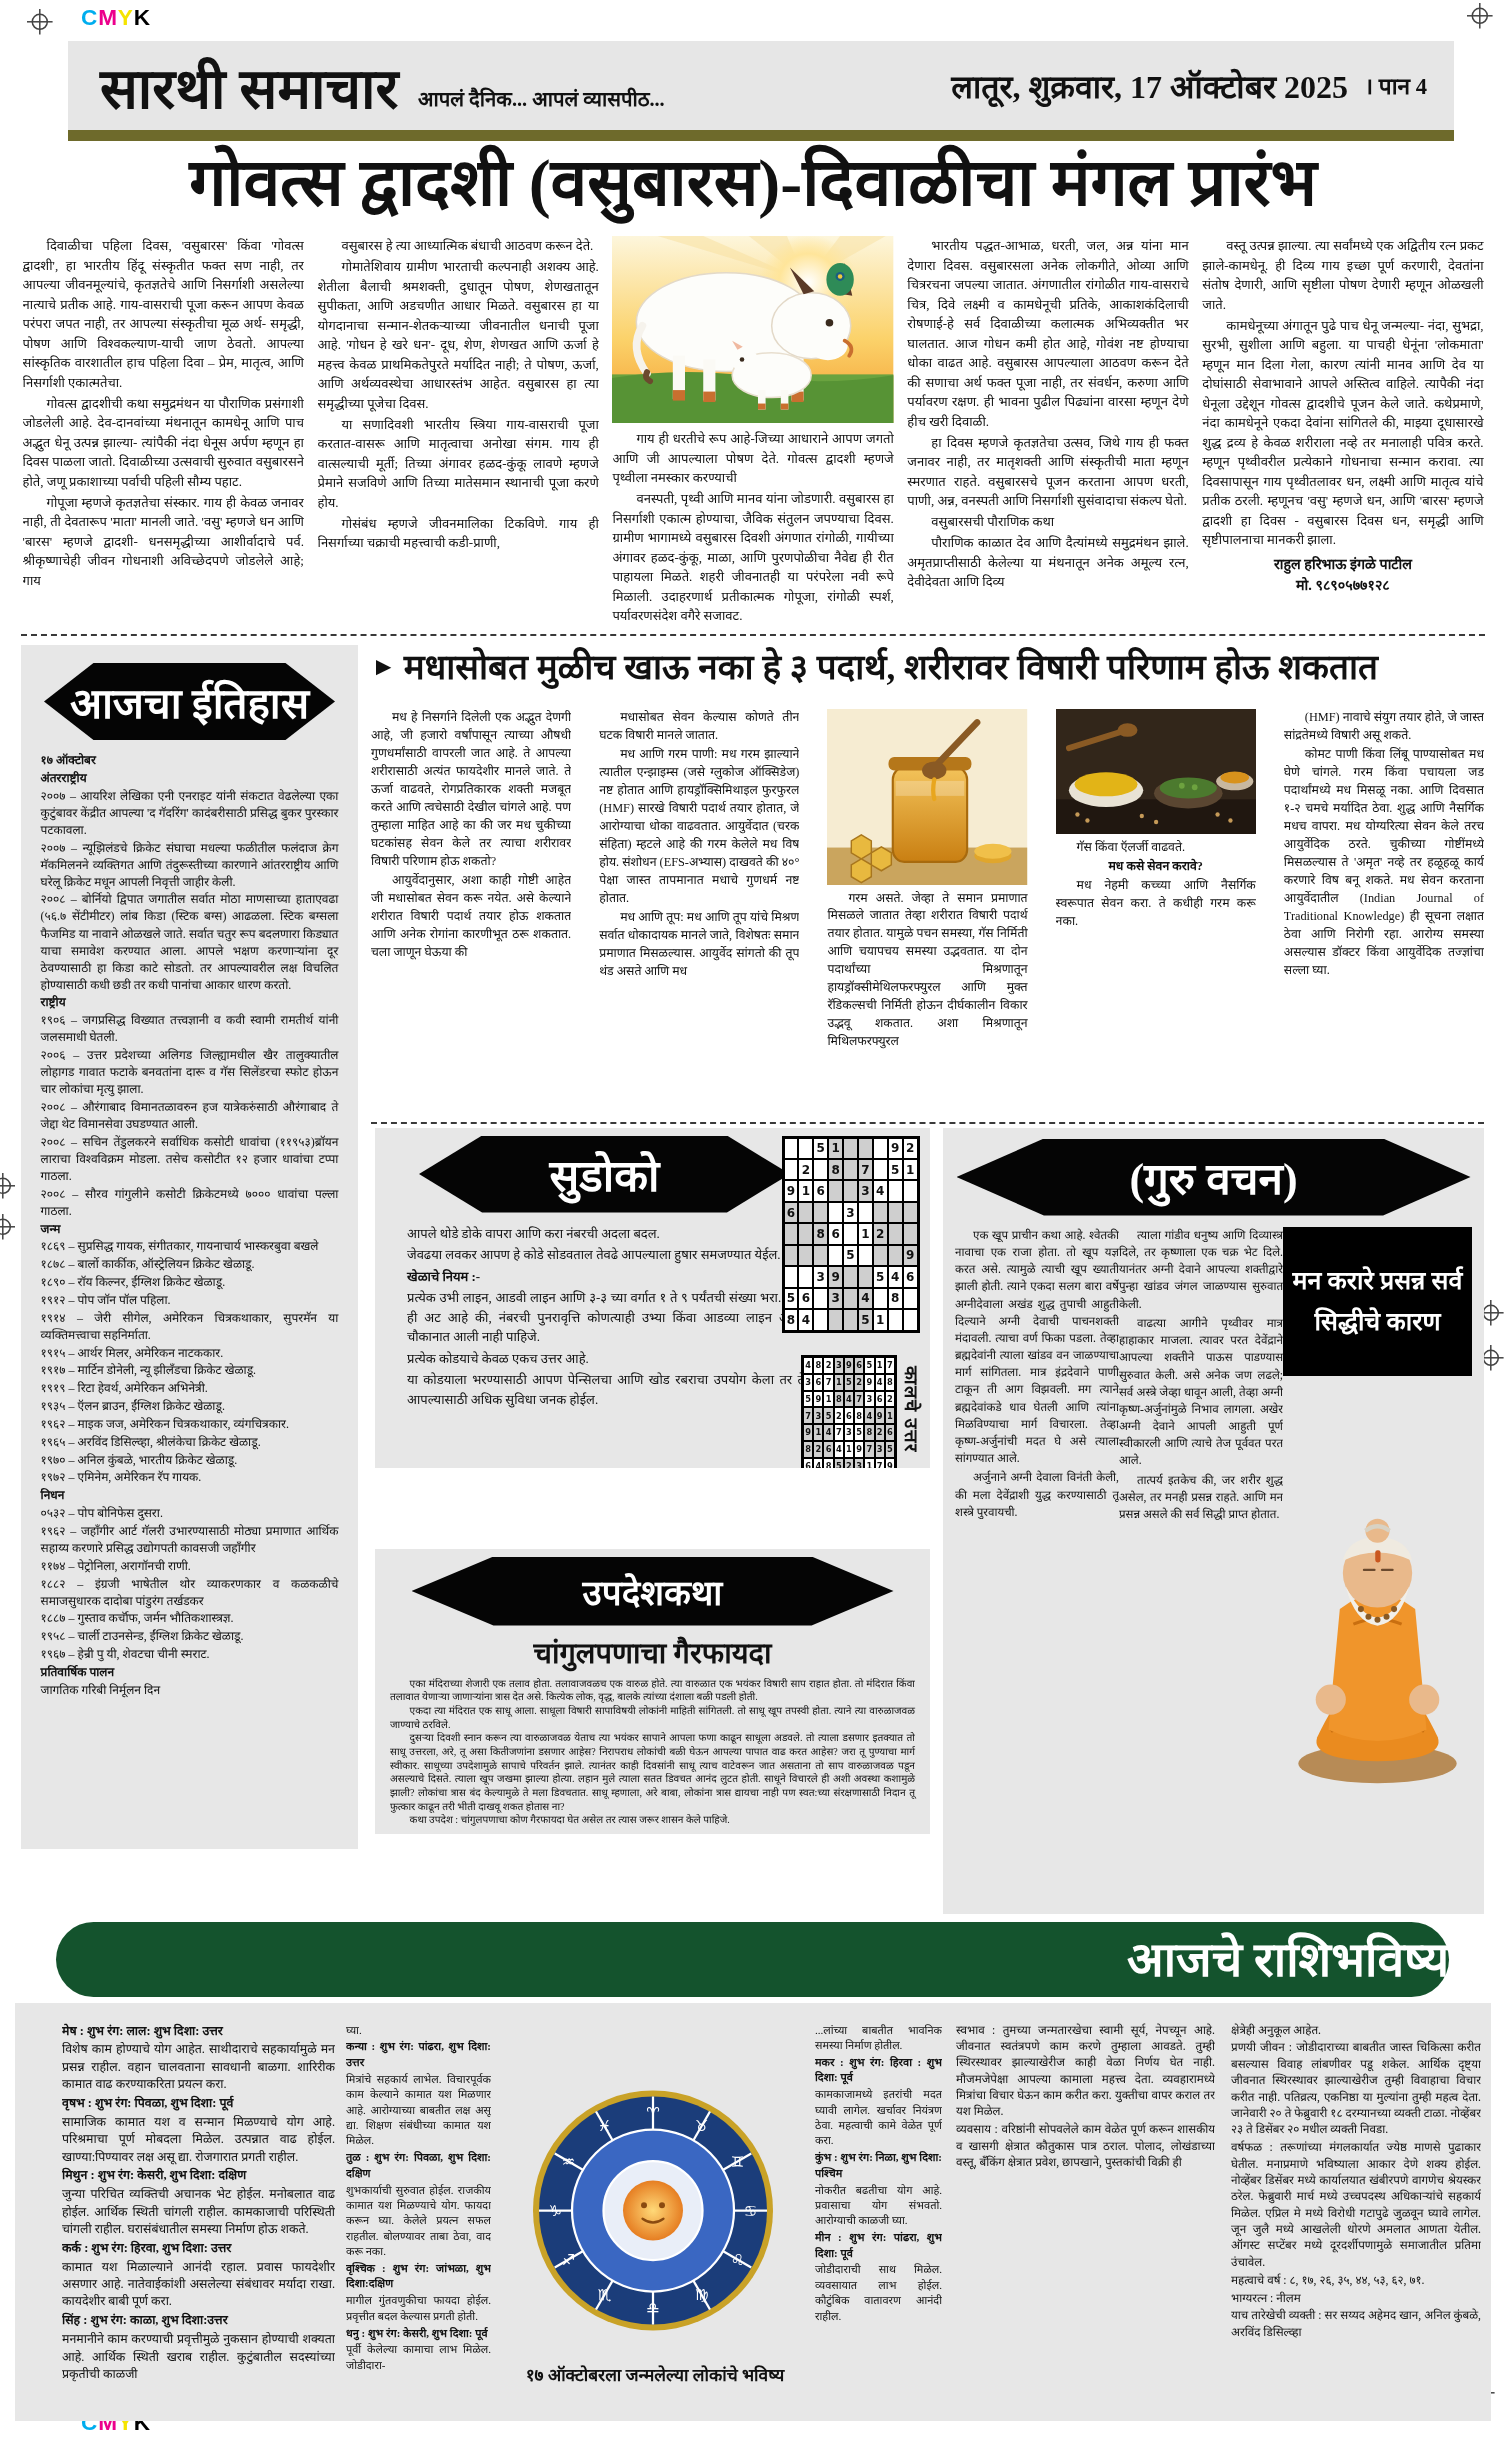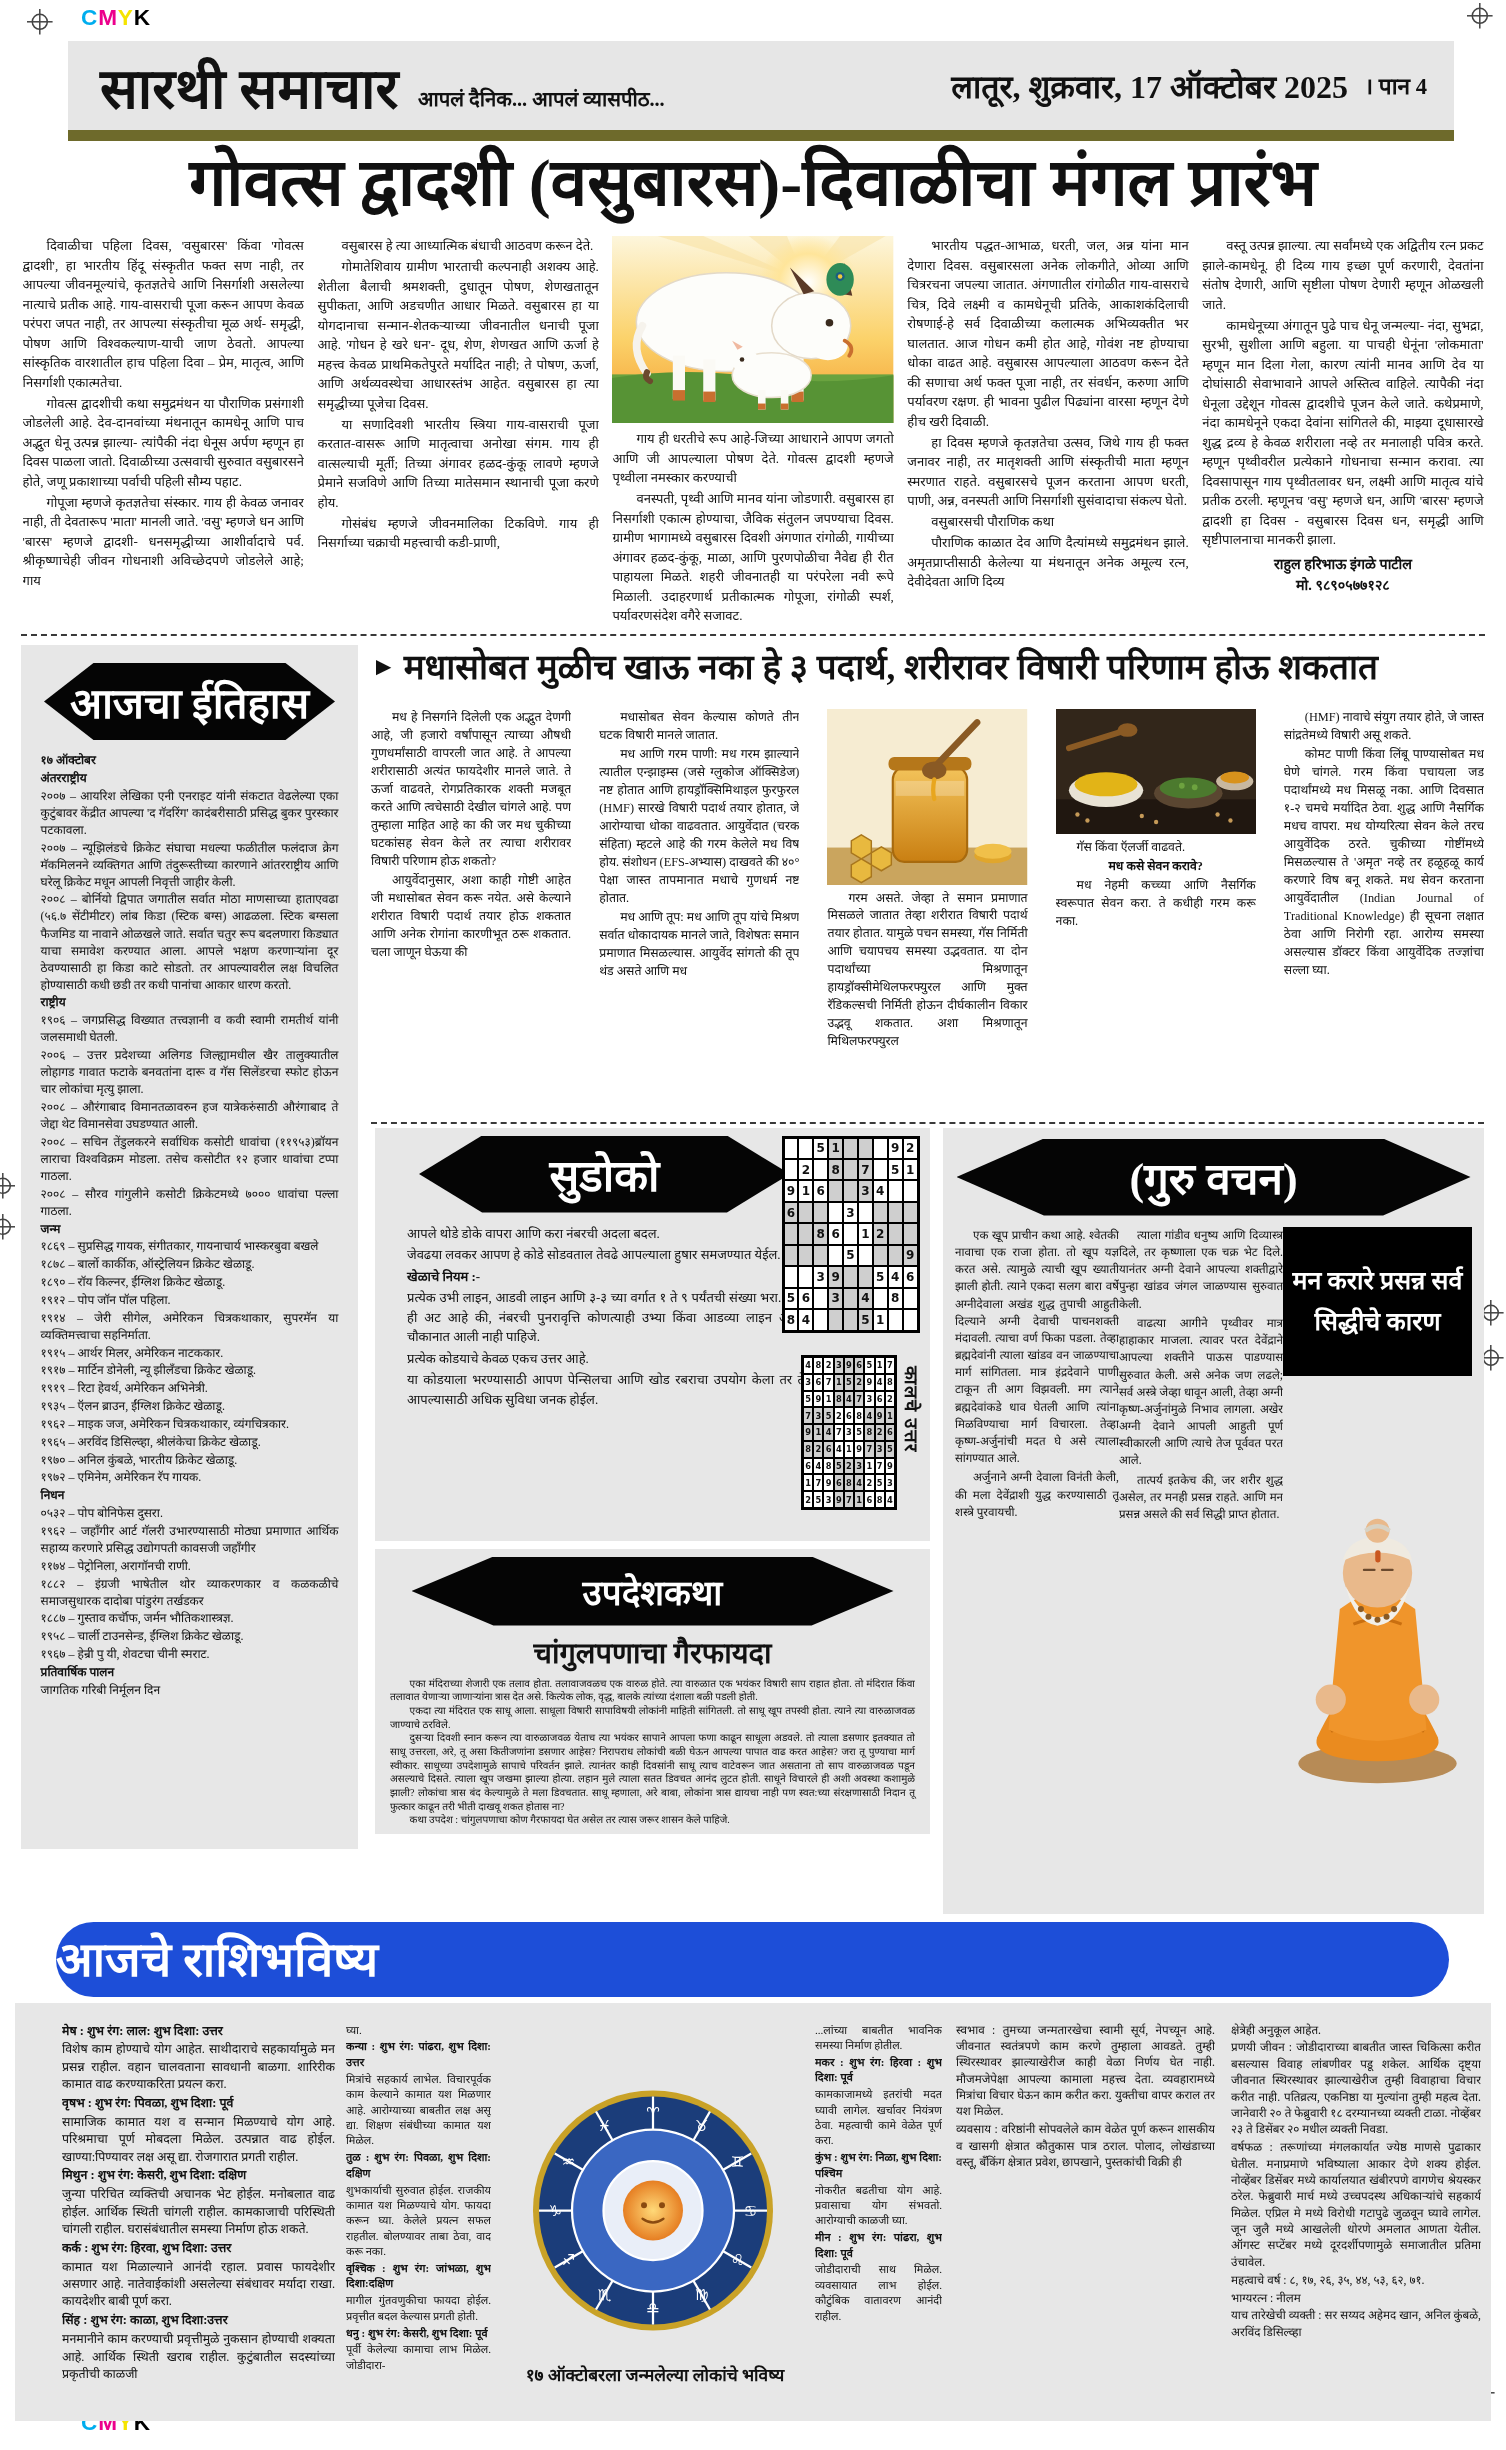--- a/index.html
+++ b/index.html
@@ -43,21 +43,21 @@
   .honey-head{position:absolute;left:371px;top:642px;width:1115px;font-size:35px;font-weight:bold;
               white-space:nowrap;overflow:hidden;}
   .honey-mark{font-size:25.6px;vertical-align:4.5px;margin-right:7.5px;}
   .honey-body{position:absolute;left:371px;top:709px;width:1113px;height:413px;display:flex;gap:28px;overflow:hidden;}
   .honey-body .col{flex:1;overflow:hidden;}
   .hpara{text-align:justify;font-size:12.3px;line-height:1.46;text-indent:21px;margin:0 0 1.5px 0;}
   .hpara.bold{text-indent:0;text-align:center;}
   .honey-img{width:100%;height:176px;margin-bottom:4.5px;}
   .spice-img{width:100%;height:125px;margin-bottom:4.5px;}
   
-  .sudoku-box{position:absolute;left:375px;top:1128px;width:555px;height:413px;overflow:hidden;}
+  .sudoku-box{position:absolute;left:375px;top:1128px;width:555px;height:340px;overflow:hidden;}
   .sud-banner{position:absolute;left:44px;top:7.5px;width:371px;height:77px;font-size:44px;}
   .sud-text{position:absolute;left:32px;top:96px;width:398px;font-size:13px;line-height:1.52;}
   .sline{text-align:justify;margin-bottom:1.5px;}
   .sgrid{display:grid;position:absolute;background:#fff;border:2.3px solid #000;}
   .sgrid .cell{border:0.8px solid #000;display:flex;align-items:center;justify-content:center;
                font-family:"DejaVu Sans",sans-serif;font-weight:bold;}
   .sgrid .cell.shade{background:#cfcfcf;}
   .puzzle{right:10.5px;top:7.5px;width:134px;height:193px;grid-template-columns:repeat(9,1fr);
           grid-template-rows:repeat(9,1fr);font-size:12px;}
   .answer{right:33px;top:227px;width:92px;height:151px;grid-template-columns:repeat(9,1fr);
@@ -75,22 +75,22 @@
   .guru-banner{width:514px;height:77px;margin:10.5px auto 7.5px auto;font-size:44px;}
   .guru-cols{position:absolute;left:12px;right:12px;top:99px;bottom:9px;display:flex;gap:0;}
   .gcol{overflow:hidden;font-size:11.6px;line-height:1.48;}
   .gcol.side{flex:0 0 164px;}
   .gcol.mid{flex:1;display:flex;flex-direction:column;}
   .gpara{text-align:justify;text-indent:18px;margin:0 0 2.3px 0;}
   .quote-box{background:#000;color:#fff;font-weight:bold;text-align:center;
              font-size:25px;line-height:1.65;padding:33px 6px;}
   .sadhu-img{width:100%;height:407px;margin-top:7.5px;}
   
-  .rashi-banner{position:absolute;left:56px;top:1922px;width:1393px;height:75px;background:#1d4ed8;
-      border-radius:39px;color:#fff;text-align:left;font-size:48px;font-weight:bold;line-height:75px;}
+  .rashi-banner{position:absolute;left:56px;top:1922px;width:1393px;height:75px;background:#14532d;
+      border-radius:39px;color:#fff;text-align:right;font-size:48px;font-weight:bold;line-height:75px;}
   .rashi-box{position:absolute;left:15px;top:2003px;width:1476px;height:418px;overflow:hidden;}
   .rcol{position:absolute;top:19.6px;overflow:hidden;font-size:11px;line-height:1.4;}
   .rline{text-align:justify;margin-bottom:1.5px;}
   .r1{left:47px;width:273px;height:380px;font-size:12.4px;}
   .r2{left:331px;width:145px;height:380px;}
   .r3{left:800px;width:127px;height:380px;}
   .r4{left:941px;width:259px;height:380px;font-size:11.7px;}
   .r5{left:1216px;width:250px;height:380px;font-size:11.7px;}
   .wheel{position:absolute;left:488px;top:83px;width:300px;height:249px;}
   .birth-note{position:absolute;left:354px;top:360px;width:572px;text-align:center;

